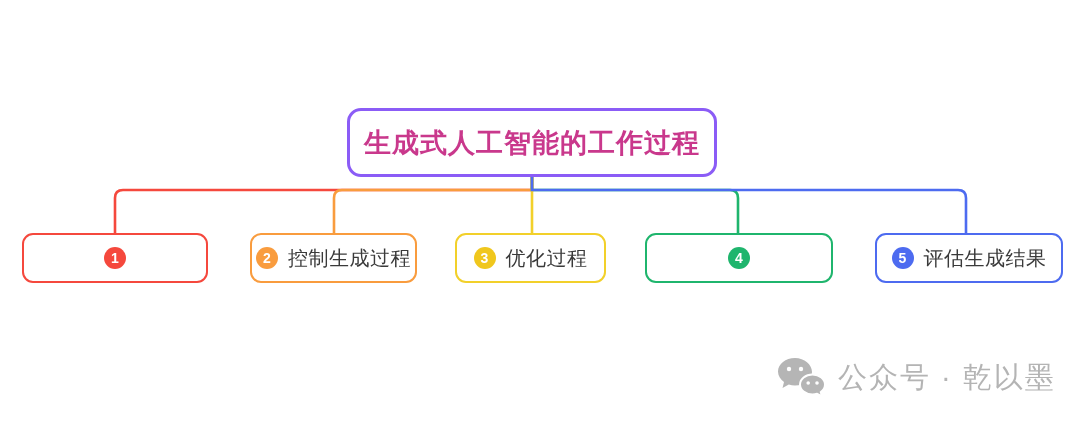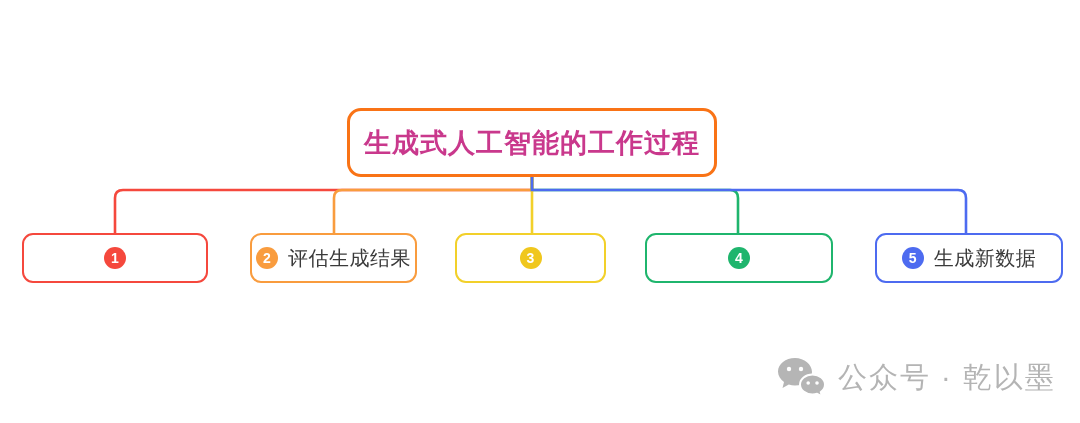--- a/index.html
+++ b/index.html
@@ -12,21 +12,21 @@
   .connector-layer{position:absolute;left:0;top:0;width:1080px;height:423px;z-index:1;}
   .connector-layer path{fill:none;stroke-width:2.6px;}
   .edge-red{stroke:#f5483d;}
   .edge-orange{stroke:#f99c3e;}
   .edge-yellow{stroke:#f2d02a;}
   .edge-green{stroke:#1fb56d;}
   .edge-blue{stroke:#4d6bf0;}
   
   .root-node{
     position:absolute;left:347px;top:108px;width:370px;height:69px;
-    box-sizing:border-box;border:3px solid #f97316;border-radius:14px;
+    box-sizing:border-box;border:3px solid #8b5cf6;border-radius:14px;
     background:#fff;z-index:2;
     display:flex;align-items:center;justify-content:center;
   }
   .root-node .root-label{
     color:#c9388c;font-size:27px;font-weight:bold;letter-spacing:1px;white-space:nowrap;
   }
   
   .child-node{
     position:absolute;top:233px;height:50px;box-sizing:border-box;
     background:#fff;border-radius:11px;z-index:2;
@@ -69,34 +69,35 @@
 <div class="root-node">
   <span class="root-label">生成式人工智能的工作过程</span>
 </div>
 
 <div class="child-node n1">
   <span class="num-badge">1</span>
 </div>
 
 <div class="child-node n2">
   <span class="num-badge">2</span>
-  <span class="child-label">评估生成结果</span>
+  <span class="child-label">控制生成过程</span>
 </div>
 
 <div class="child-node n3">
   <span class="num-badge">3</span>
+  <span class="child-label">优化过程</span>
 </div>
 
 <div class="child-node n4">
   <span class="num-badge">4</span>
 </div>
 
 <div class="child-node n5">
   <span class="num-badge">5</span>
-  <span class="child-label">生成新数据</span>
+  <span class="child-label">评估生成结果</span>
 </div>
 
 <div class="watermark">
   <svg width="50" height="42" viewBox="0 0 50 42" xmlns="http://www.w3.org/2000/svg">
 
     <path fill="#b5b5b5" d="M19 1 C9.6 1 2 7 2 14.5 c0 4.2 2.3 7.9 6 10.4 L6.5 31 l6.3 -3.4 c1.9 0.6 4 0.9 6.2 0.9 c9.4 0 17 -6 17 -13.5 S28.4 1 19 1 Z"></path>
     <circle cx="13" cy="12" r="2.2" fill="#ffffff"></circle>
     <circle cx="25" cy="12" r="2.2" fill="#ffffff"></circle>
 
     <path fill="#b5b5b5" stroke="#ffffff" stroke-width="2" d="M36.5 17.5 c-7 0 -12.5 4.5 -12.5 10 s5.5 10 12.5 10 c1.6 0 3.2 -0.25 4.6 -0.7 L46 39.5 l-1.2 -4.4 c2.6 -1.85 4.2 -4.5 4.2 -7.6 c0 -5.5 -5.5 -10 -12.5 -10 Z"></path>

